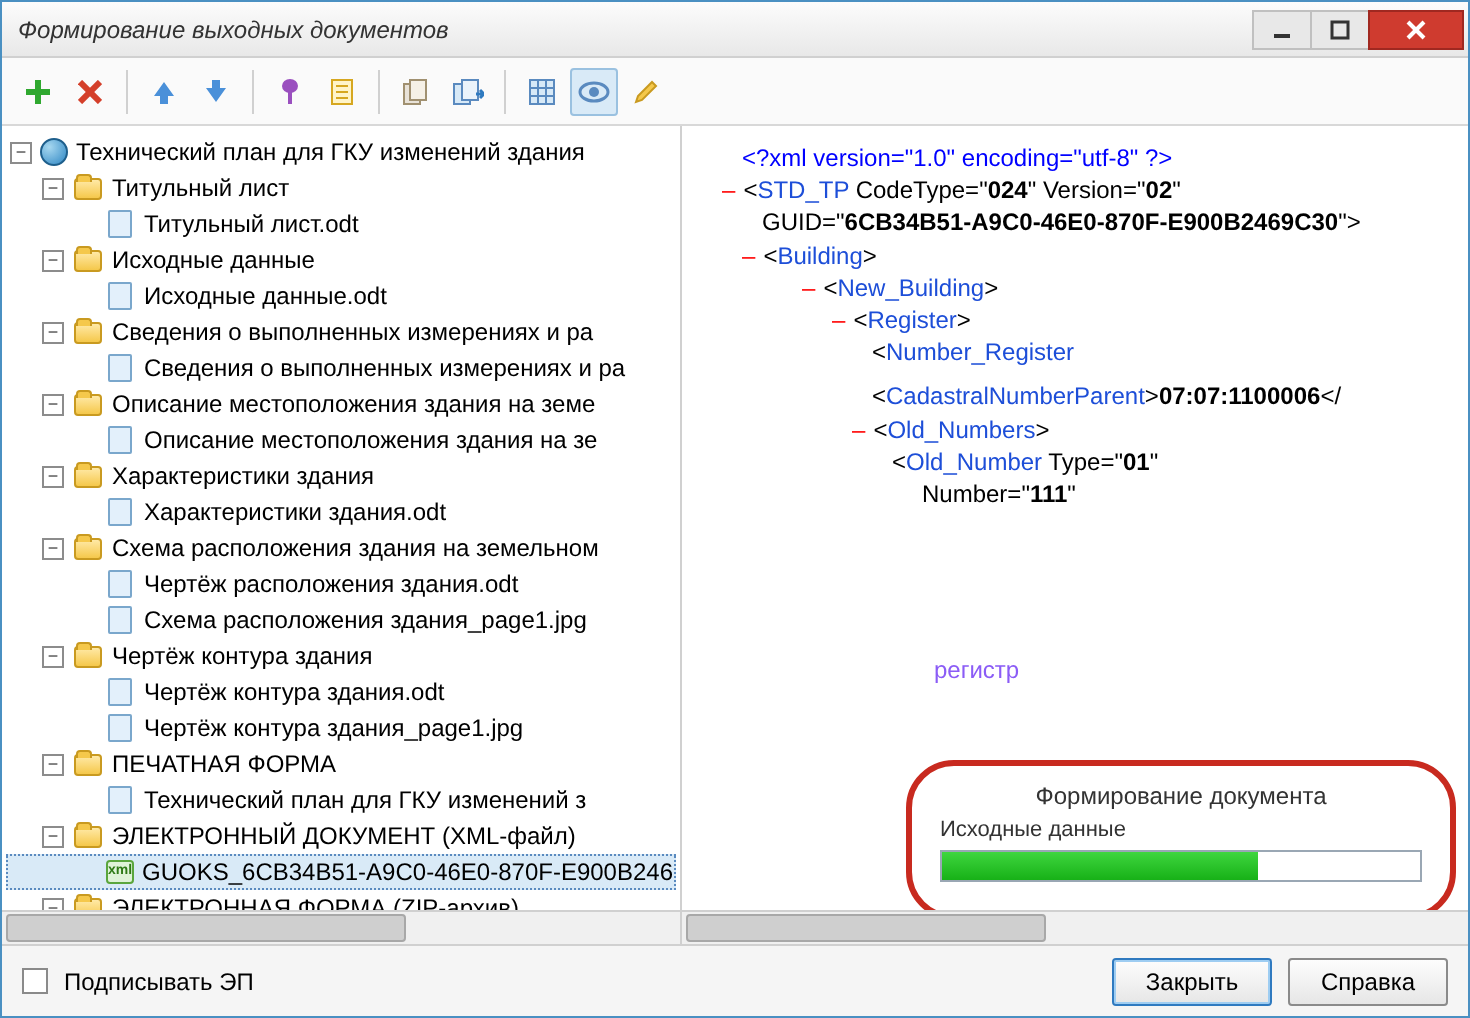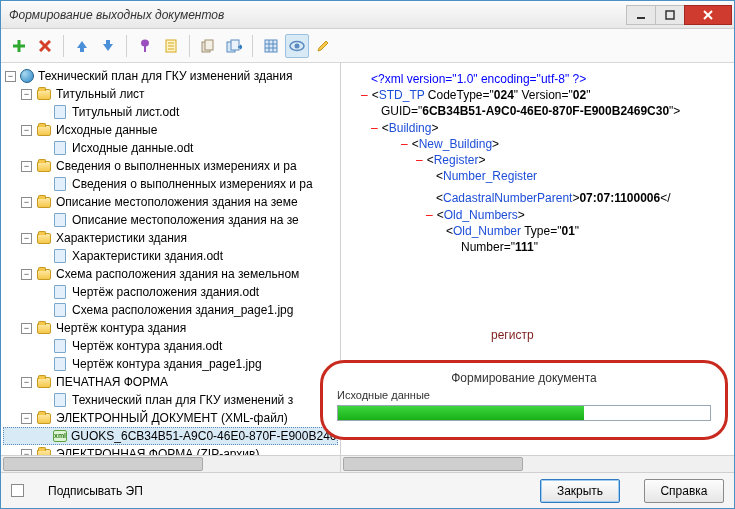--- a/index.html
+++ b/index.html
@@ -31,27 +31,27 @@
   .node.selected { background:#d9eaf7; border:1px dotted #5a8abf; }
   .hscroll { height:17px; background:#f0f0f0; border-top:1px solid #d0d0d0; position:relative; }
   .hscroll .thumb { position:absolute; top:1px; height:14px; background:#cfcfcf; border:1px solid #a8a8a8; border-radius:2px; }
   .right { flex:1; display:flex; flex-direction:column; min-height:0; position:relative; }
   .xmlv { flex:1; padding:8px 10px; font-family: Consolas, monospace; font-size:13px; color:#000; overflow:hidden; line-height:1.35; }
   .xmlv .pi { color:#0000ff; }
   .xmlv .tag { color:#1d4ed8; }
   .xmlv .attr { color:#000000; }
   .xmlv .val { color:#000; font-weight:bold; }
   .xmlv .minus { color:#ff0000; margin-right:4px; }
-  .progress-balloon { position:absolute; right:6px; bottom:32px; width:408px; height:80px; border:3px solid #c82a1f; border-radius:24px; background:#fff; padding:8px 14px 10px; box-shadow:0 0 0 1px rgba(255,255,255,.6) inset; }
+  .progress-balloon { position:absolute; right:6px; bottom:12px; width:275px; height:80px; border:3px solid #c82a1f; border-radius:24px; background:#fff; padding:8px 14px 10px; box-shadow:0 0 0 1px rgba(255,255,255,.6) inset; }
   .pb-title { text-align:center; color:#333; margin-bottom:4px; }
   .pb-sub { font-size:11px; color:#333; margin-bottom:4px; }
   .pb-bar { height:16px; border:1px solid #9aa7b4; background:#fff; position:relative; }
   .pb-fill { position:absolute; left:0; top:0; bottom:0; width:66%; background:linear-gradient(#3fd63f,#17b117); }
-  .regist { font-weight: normal; color:#7f1d1d; margin-left: 100px; padding-left: 40px; }
-  .footer { height:36px; border-top:1px solid #d0d0d0; display:flex; align-items:center; padding:0 10px; gap:24px; background:#f5f5f5; }
+  .regist { font-weight: normal; color:#8b5cf6; margin-left: 76px; padding-left: 40px; }
+  .footer { height:36px; border-top:1px solid #d0d0d0; display:flex; align-items:center; padding:0 10px; gap:8px; background:#f5f5f5; }
   .chk { width:13px; height:13px; border:1px solid #8a8a8a; background:#fff; }
   .footer .spacer { flex:1; }
   .btn { min-width:80px; height:24px; padding:0 10px; border:1px solid #8a8a8a; background:linear-gradient(#fdfdfd,#e6e6e6); border-radius:2px; text-align:center; line-height:22px; }
   .btn.default { border:1px solid #2f7ac0; box-shadow:0 0 0 1px #9ecdf2 inset; }
 </style>
 </head>
 <body>
 
 <div class="window">
   <div class="titlebar">

